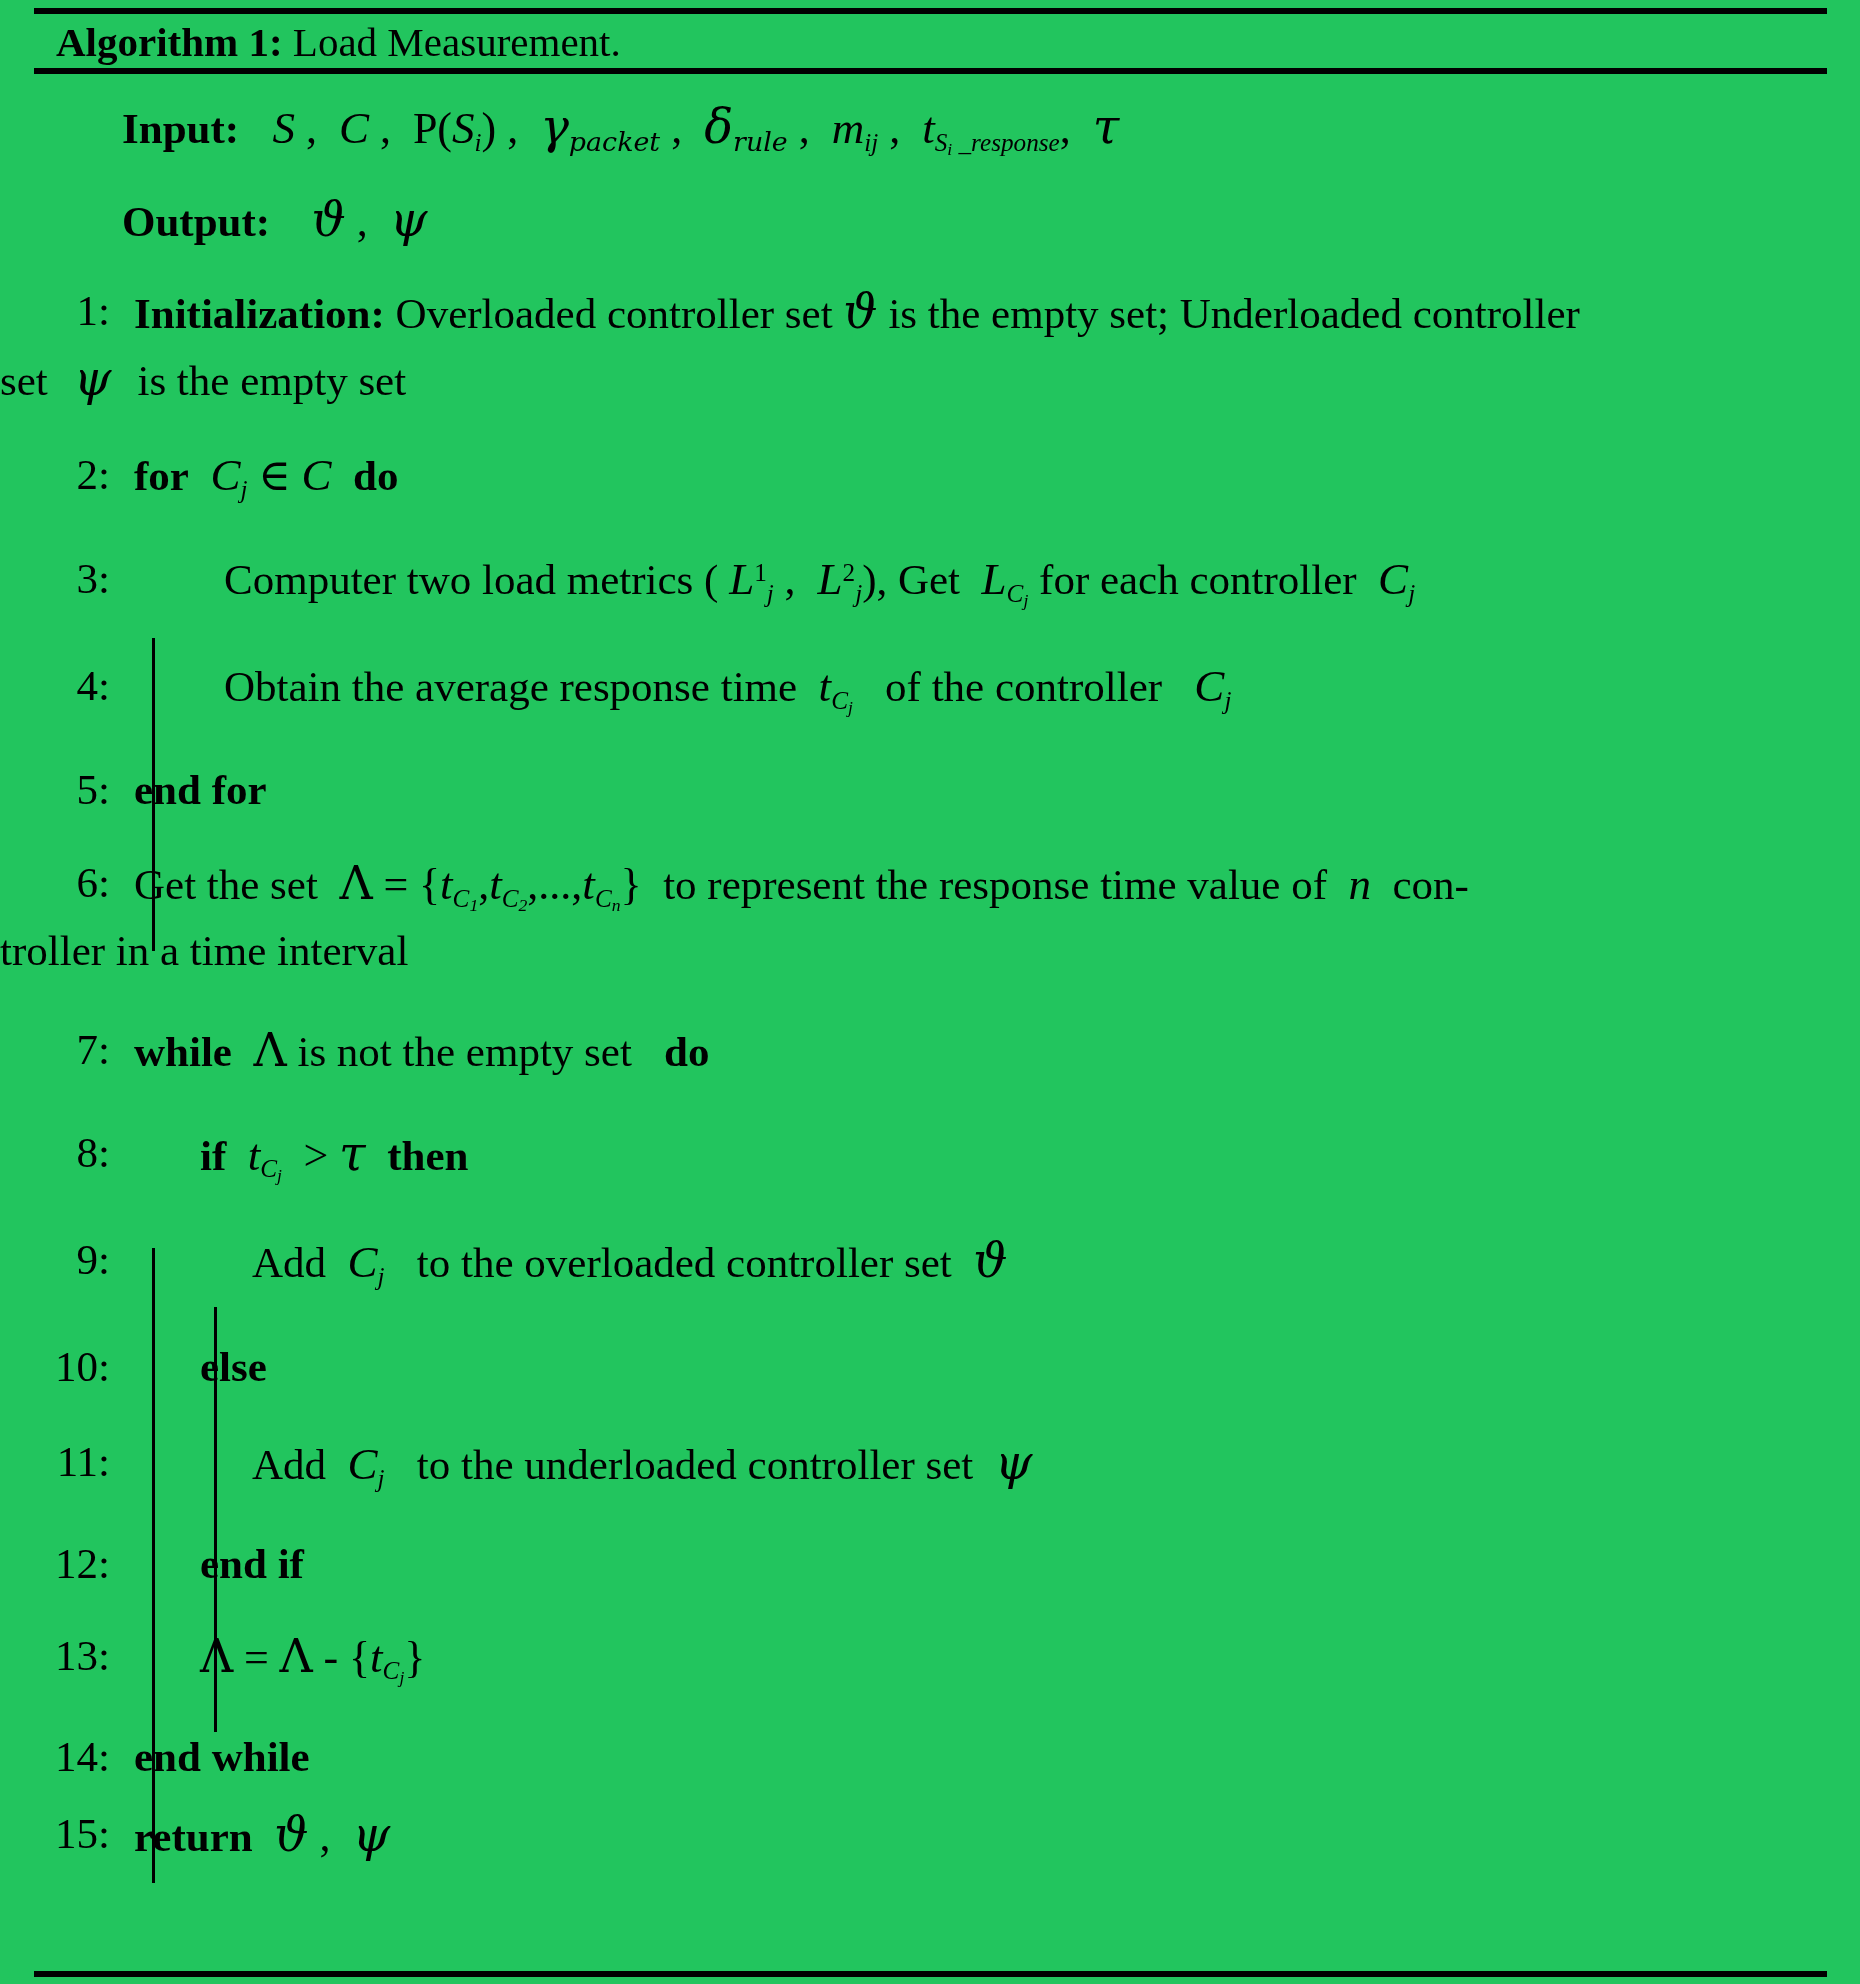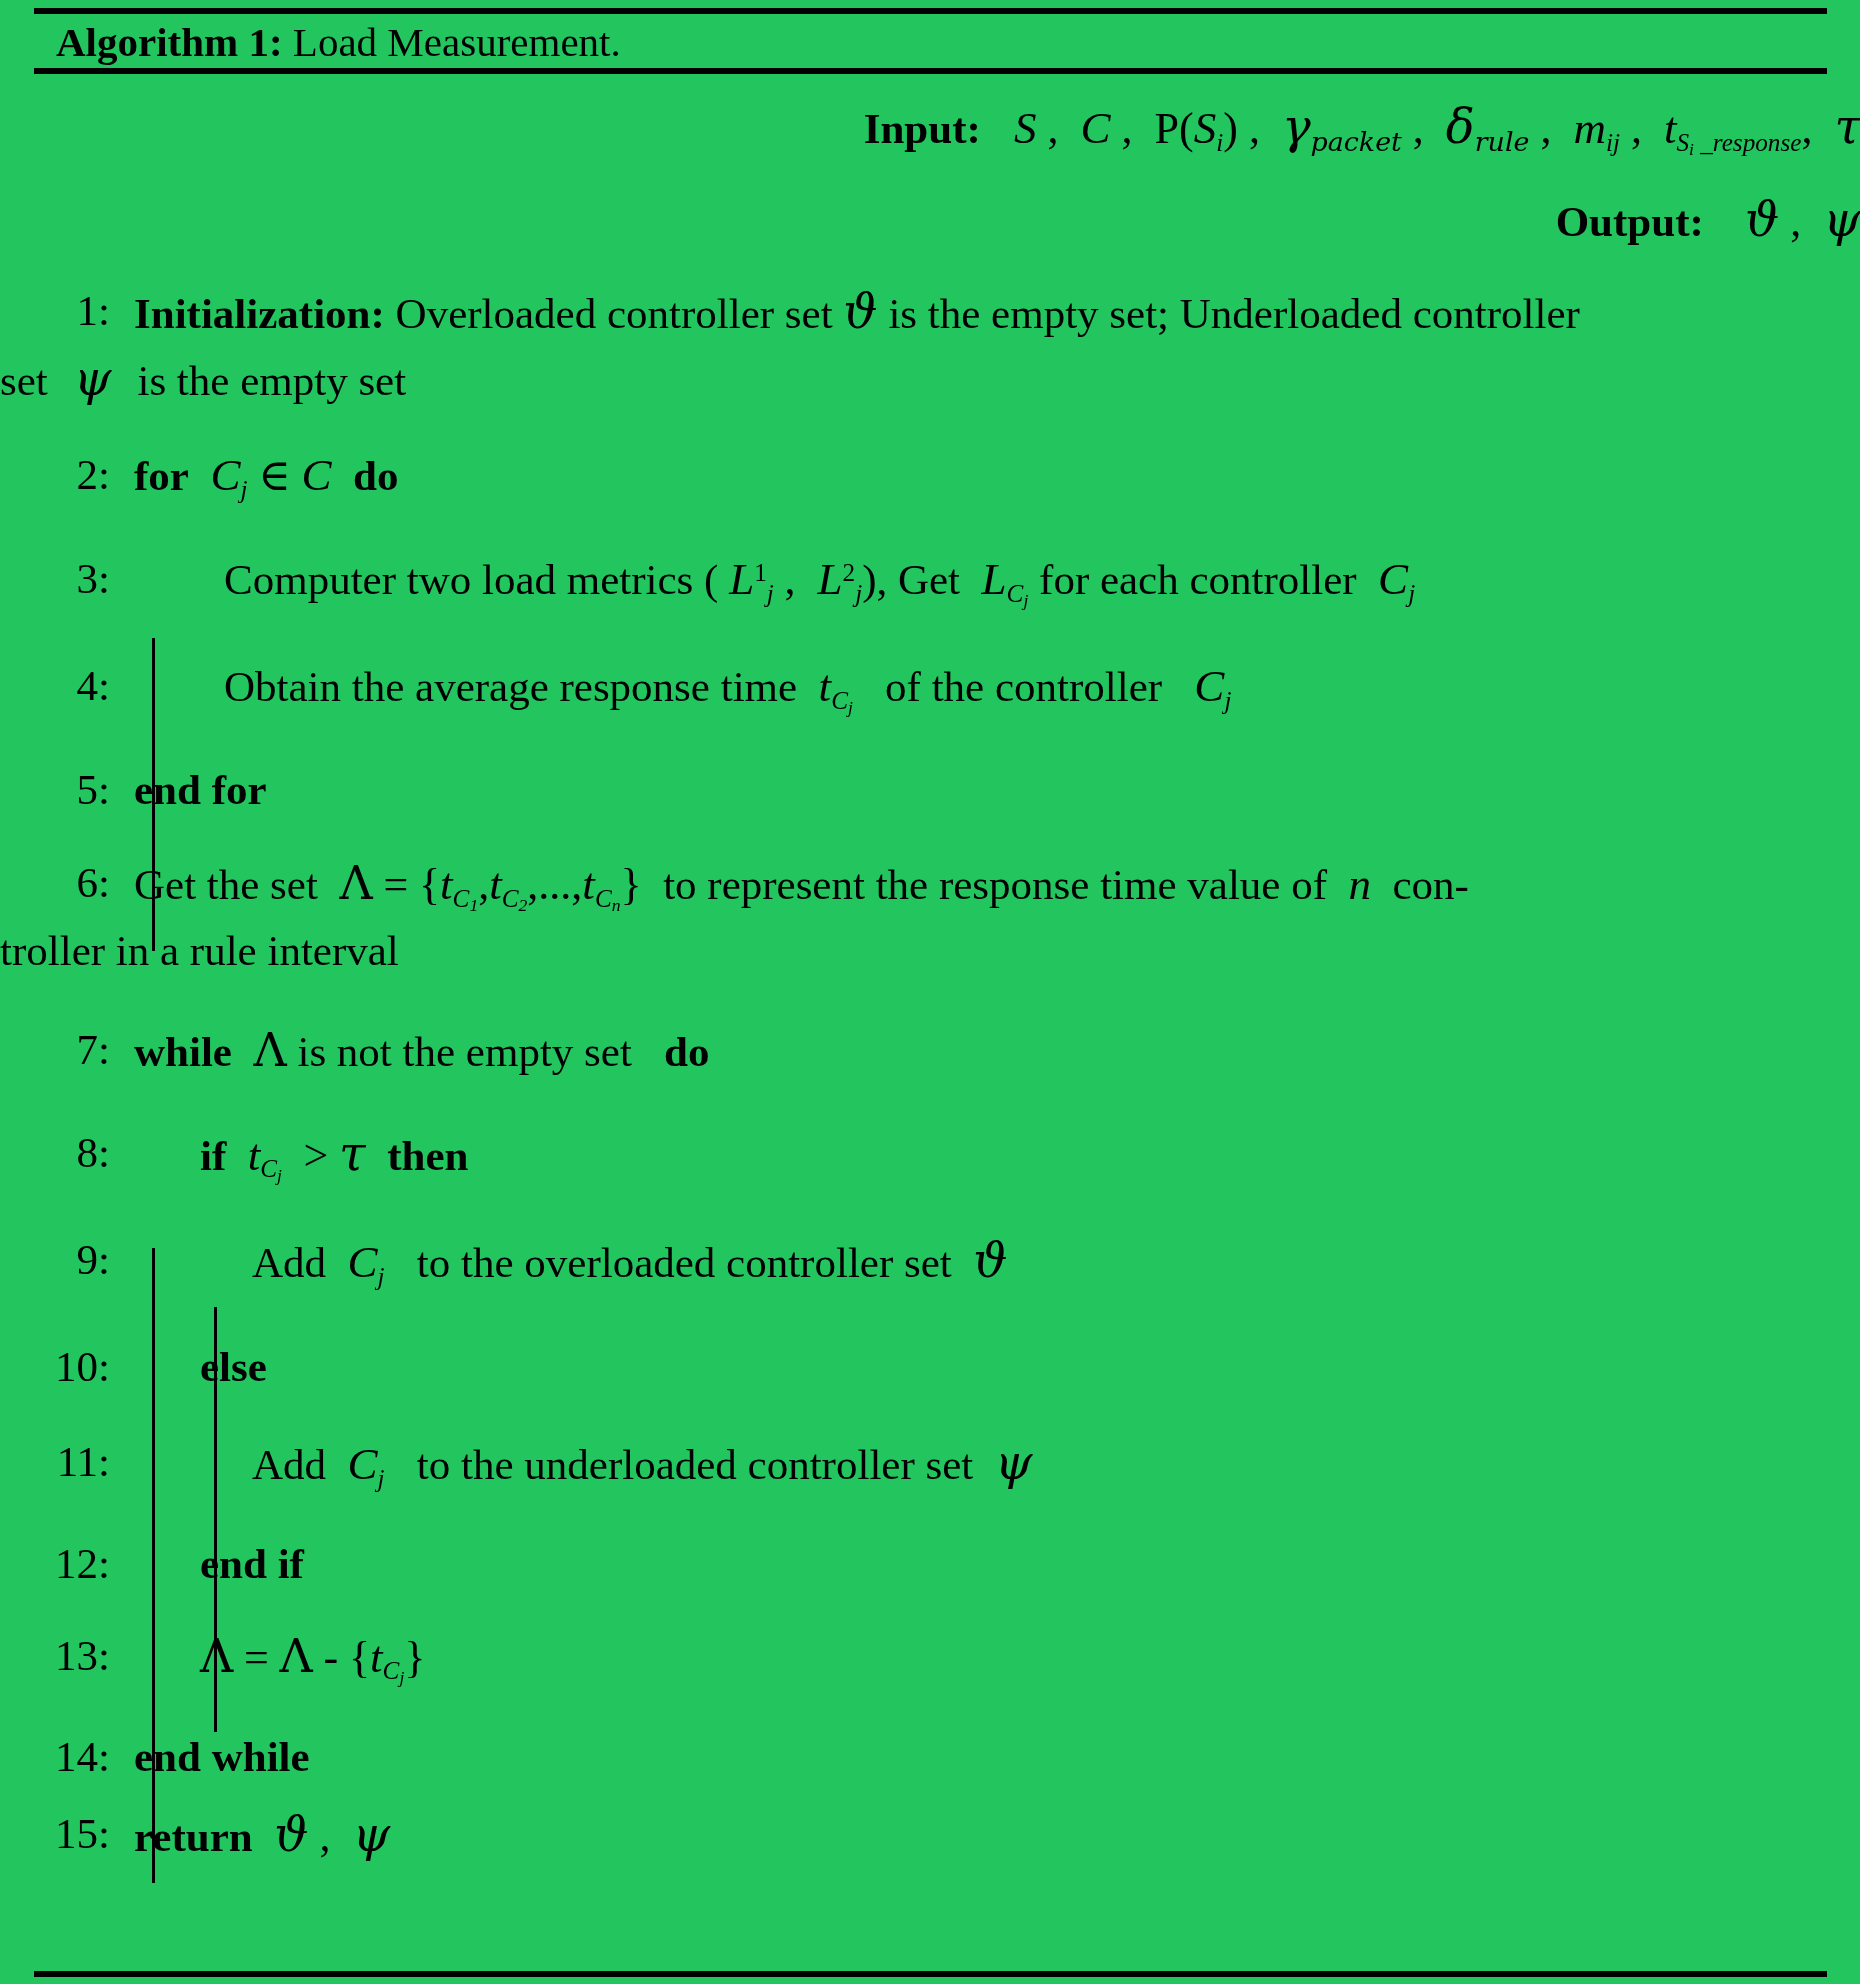--- a/index.html
+++ b/index.html
@@ -61,21 +61,20 @@
     bottom: 22.4px;
   }
 
   .io-line {
     position: relative;
     font-size: 43px;
     line-height: 67px;
     margin: 0;
     padding: 0;
     white-space: nowrap;
-    text-align: right;
   }
   .io-line .lbl {
     font-weight: bold;
     margin-left: 122px;
   }
 
   .step {
     position: relative;
     min-height: 58px;
     font-size: 43px;
@@ -205,21 +204,21 @@
     </div>
 
     <div class="step" style="margin-top:45px;">
       <span class="step-num">5:</span>
       <span class="step-text ind0 kw">end for</span>
     </div>
 
     <div class="step" style="margin-top:35px;">
       <span class="step-num">6:</span>
       <span class="step-text ind0"><span>Get the set</span>&nbsp;&nbsp;<span class="mgl">Λ</span>&nbsp;<span class="op">=</span>&nbsp;<span class="op">{<span class="mi">t<sub>C<sub>1</sub></sub></span>,<span class="mi">t<sub>C<sub>2</sub></sub></span>,...,<span class="mi">t<sub>C<sub>n</sub></sub></span>}</span>&nbsp;&nbsp;<span>to represent the response time value of</span>&nbsp;&nbsp;<span class="mi">n</span>&nbsp;&nbsp;<span>con-</span></span>
-      <span class="wrap-text ind0w" style="margin-top:4.5px;">troller in a rule interval</span>
+      <span class="wrap-text ind0w" style="margin-top:4.5px;">troller in a time interval</span>
     </div>
 
     <div class="step" style="margin-top:39px;">
       <span class="step-num">7:</span>
       <span class="step-text ind0"><span class="kw">while</span>&nbsp;&nbsp;<span class="mgl">Λ</span>&nbsp;<span>is not the empty set</span>&nbsp;&nbsp;&nbsp;<span class="kw">do</span></span>
     </div>
 
     <div class="step" style="margin-top:43px;">
       <span class="step-num">8:</span>
       <span class="step-text ind2"><span class="kw">if</span>&nbsp;&nbsp;<span class="mi">t<sub>C<sub>j</sub></sub></span>&nbsp;&nbsp;<span class="op">&gt;</span>&nbsp;<span class="mg">τ</span>&nbsp;&nbsp;<span class="kw">then</span></span>

